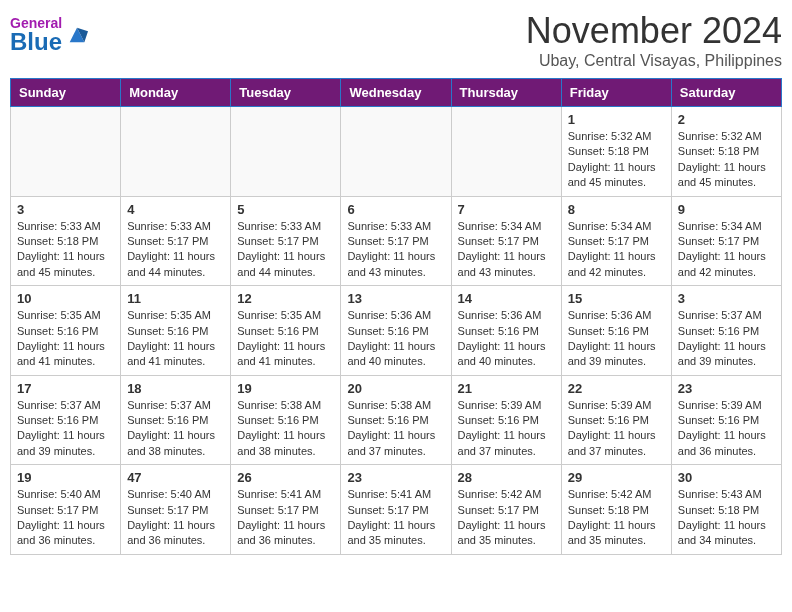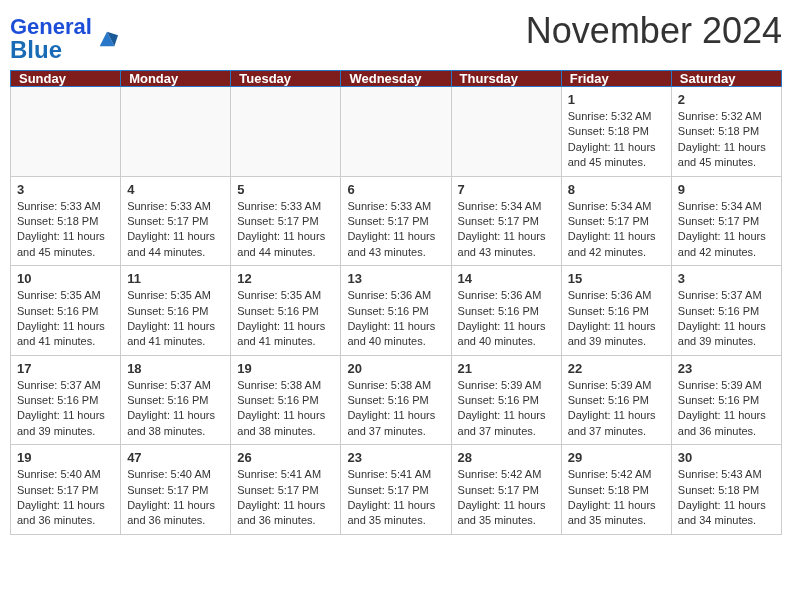--- a/index.html
+++ b/index.html
@@ -20,23 +20,23 @@
       display: flex;
       align-items: center;
       margin-top: 6px;
     }
     .logo-text {
       display: flex;
       flex-direction: column;
       line-height: 1;
     }
     .logo-general {
-      font-size: 22px;
+      font-size: 14px;
       font-weight: bold;
-      color: #1d4ed8;
+      color: #a21caf;
     }
     .logo-blue {
       font-size: 24px;
       font-weight: bold;
       color: #1a6bb5;
     }
     .logo-icon {
       width: 22px;
       height: 22px;
       margin-left: 4px;
@@ -53,24 +53,24 @@
     .subtitle {
       font-size: 16px;
       color: #555;
     }
     .calendar {
       width: 100%;
       border-collapse: collapse;
       border: 1px solid #ccc;
     }
     .calendar th {
-      background-color: #7f1d1d;
+      background-color: #701a75;
       color: #fff;
       text-align: left;
-      padding: 0 8px;
+      padding: 6px 8px;
       font-size: 13px;
       border: 1px solid #2977c9;
     }
     .calendar td {
       vertical-align: top;
       border: 1px solid #ccc;
       padding: 5px 6px;
       font-size: 10.5px;
       color: #333;
       width: 110px;
@@ -103,20 +103,21 @@
       <span class="logo-general">General</span>
       <span class="logo-blue">Blue</span>
     </div>
     <svg class="logo-icon" viewBox="0 0 30 30">
       <polygon points="5,25 25,25 15,5" fill="#2977c9"></polygon>
       <polygon points="15,5 25,25 30,10" fill="#1a5a99"></polygon>
     </svg>
   </div>
   <div class="title-area">
     <div class="month-title">November 2024</div>
+    <div class="subtitle">Ubay, Central Visayas, Philippines</div>
   </div>
 </div>
 
 <table class="calendar">
   <thead>
     <tr>
     <th>Sunday</th>
         <th>Monday</th>
         <th>Tuesday</th>
         <th>Wednesday</th>

